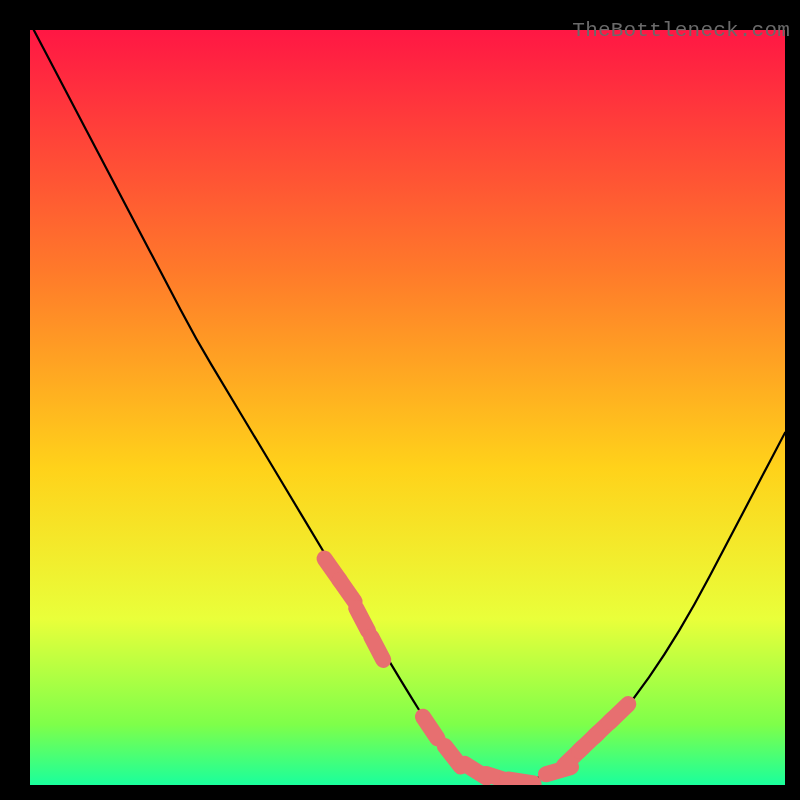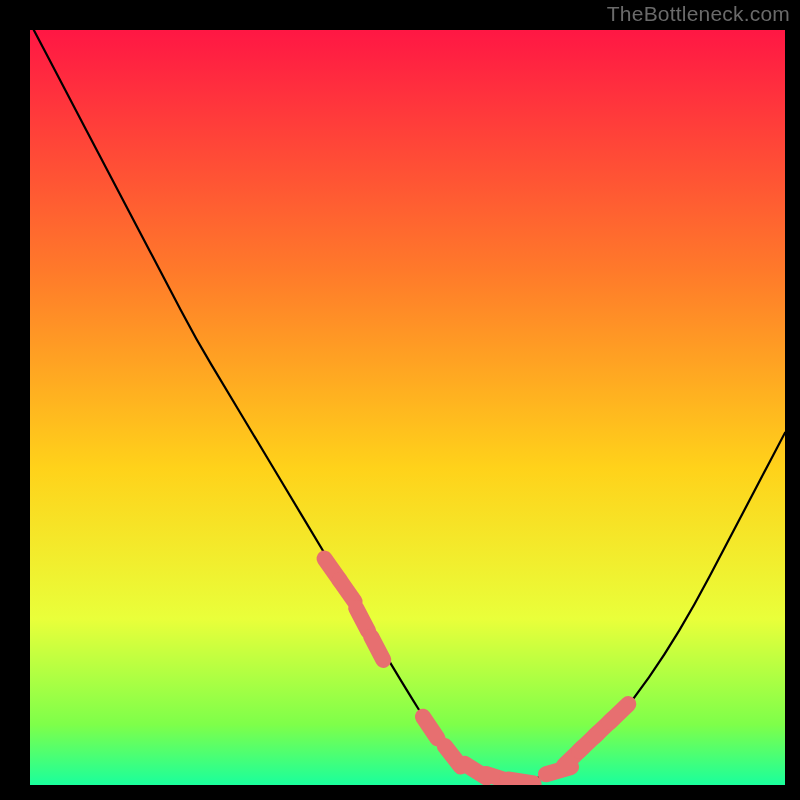--- a/index.html
+++ b/index.html
@@ -12,27 +12,28 @@
     font-family: Arial, Helvetica, sans-serif;
   }
   .stage {
     position: relative;
     width: 800px;
     height: 800px;
     background: #000;
   }
   .watermark {
     position: absolute;
-    top: 2px;
+    top: 19px;
     right: 10px;
     color: #6a6a6a;
     font-size: 21px;
     font-weight: 500;
     letter-spacing: 0.2px;
     z-index: 10;
+    font-family: Liberation Mono, monospace;
   }
   svg {
     position: absolute;
     top: 0;
     left: 0;
   }
 </style>
 </head>
 <body>
 <div class="stage">

